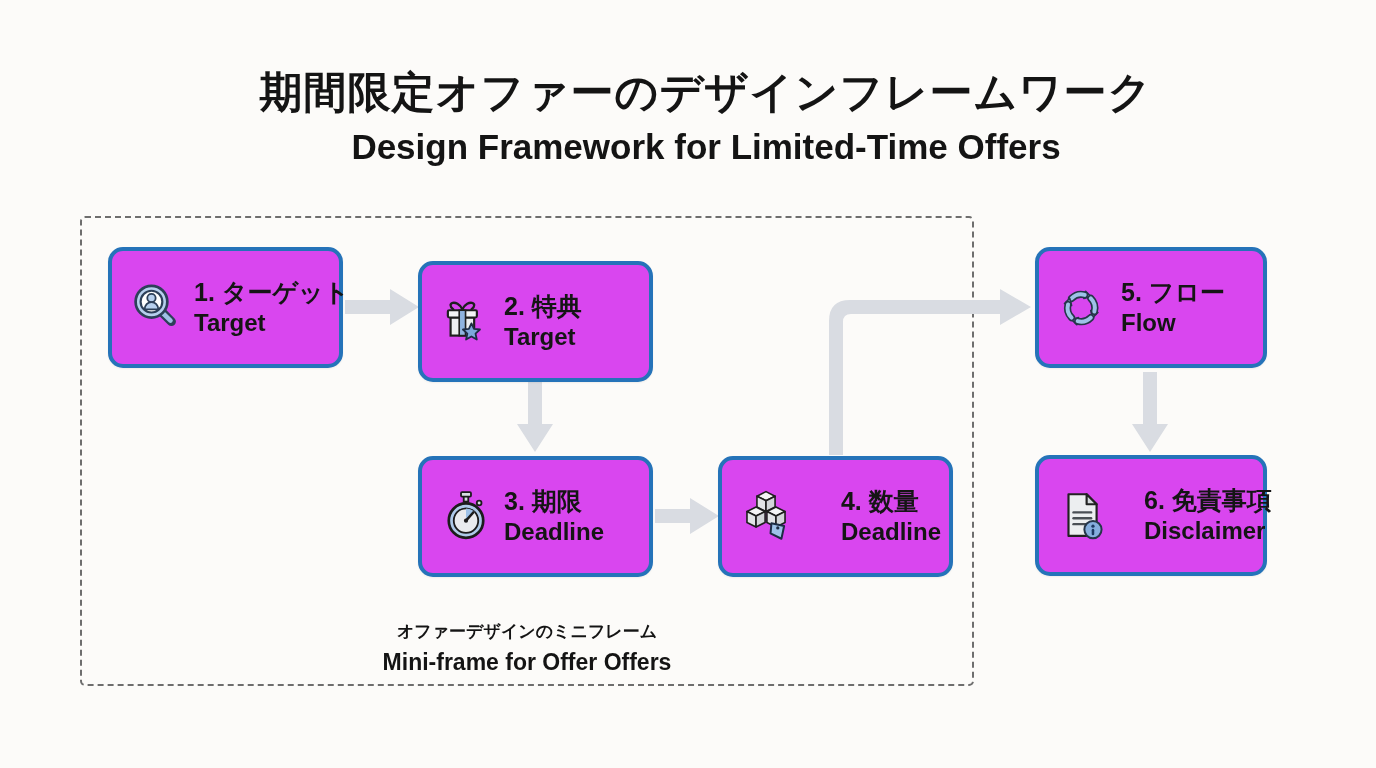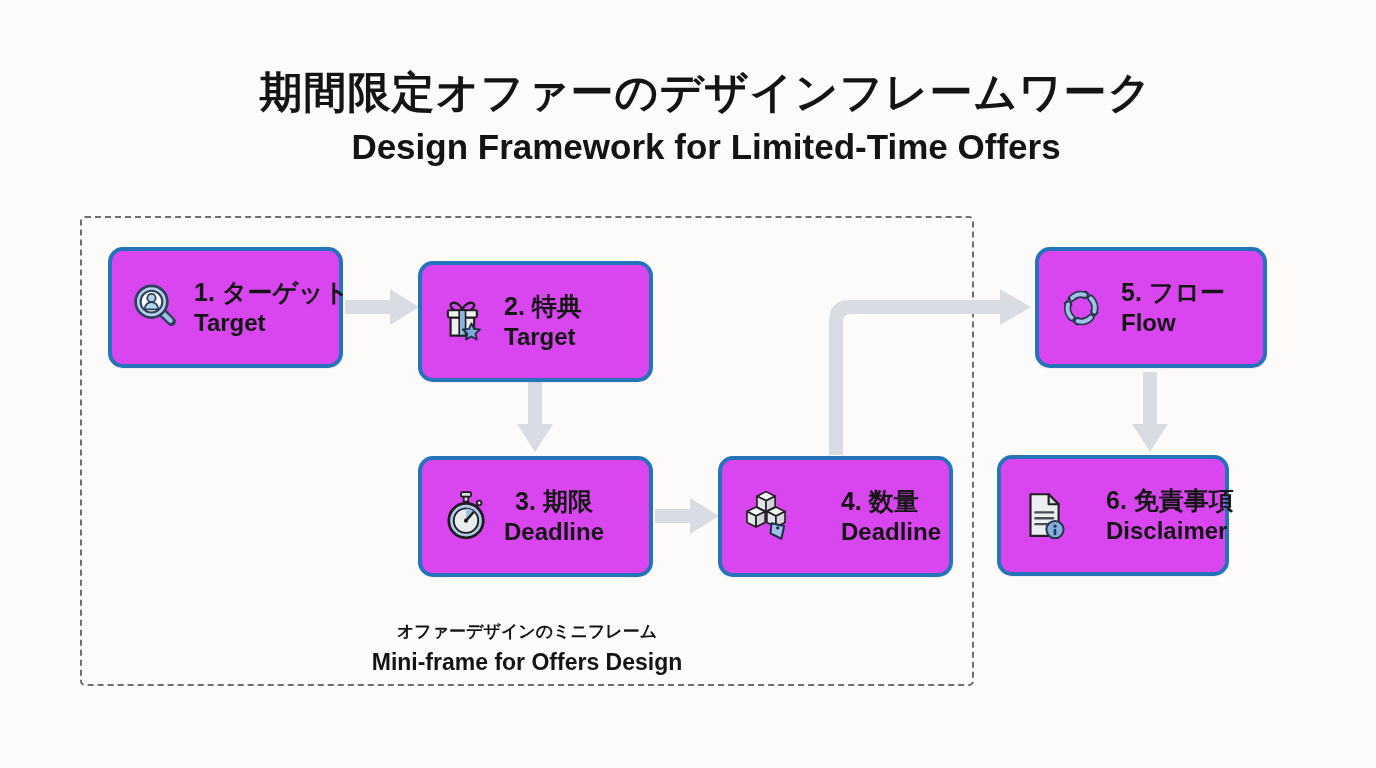--- a/index.html
+++ b/index.html
@@ -50,24 +50,24 @@
     padding:0 8px 0 15px; gap:9px;
     box-shadow:0 1px 2px rgba(0,0,0,0.06);
   }
   .node.narrow{ width:232px; }
   .node .icon{ flex:0 0 auto; width:58px; height:58px; }
   .node .txt{ display:flex; flex-direction:column; color:#151515; }
   .node .ja{ font-size:25px; font-weight:800; line-height:31px; white-space:nowrap; }
   .node .en{ font-size:24px; font-weight:700; line-height:30px; white-space:nowrap; }
   #n1{ left:108px; top:247px; }
   #n2{ left:418px; top:261px; }
-  #n3{ left:418px; top:456px;text-align:center; }
+  #n3{ left:418px; top:456px; }
   #n4{ left:718px; top:456px;justify-content:space-between; }
   #n5{ left:1035px; top:247px; }
-  #n6{ left:997px; top:455px;gap:32px; }
+  #n6{ left:1035px; top:455px;gap:32px; }
   .arrows{ position:absolute; left:0; top:0; width:1376px; height:768px; pointer-events:none; }
 </style>
 </head>
 <body>
 
 <div class="canvas">
 
   <div class="title-ja">期間限定オファーのデザインフレームワーク</div>
   <div class="title-en">Design Framework for Limited-Time Offers</div>
 
@@ -181,16 +181,16 @@
       <rect x="41.6" y="46.2" width="2.8" height="7" rx="1.4" fill="#1d3a63"></rect>
     </svg>
     <div class="txt">
       <span class="ja">6. 免責事項</span>
       <span class="en">Disclaimer</span>
     </div>
   </div>
 
   <div class="frame-caption">
     <div class="cap-ja">オファーデザインのミニフレーム</div>
-    <div class="cap-en">Mini-frame for Offers Design</div>
+    <div class="cap-en">Mini-frame for Offer Offers</div>
   </div>
 
 </div>
 
 </body></html>

